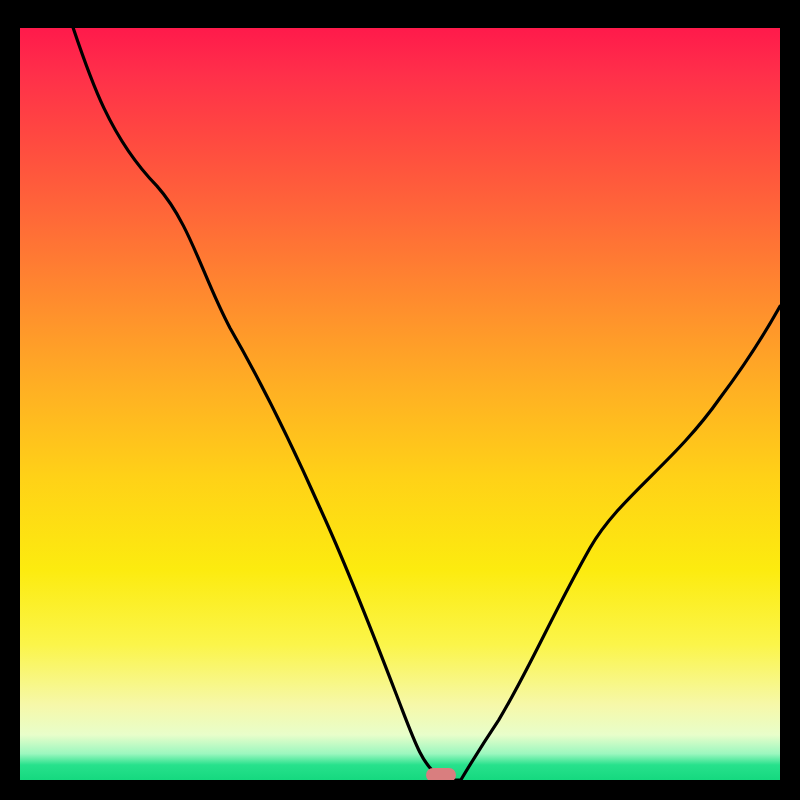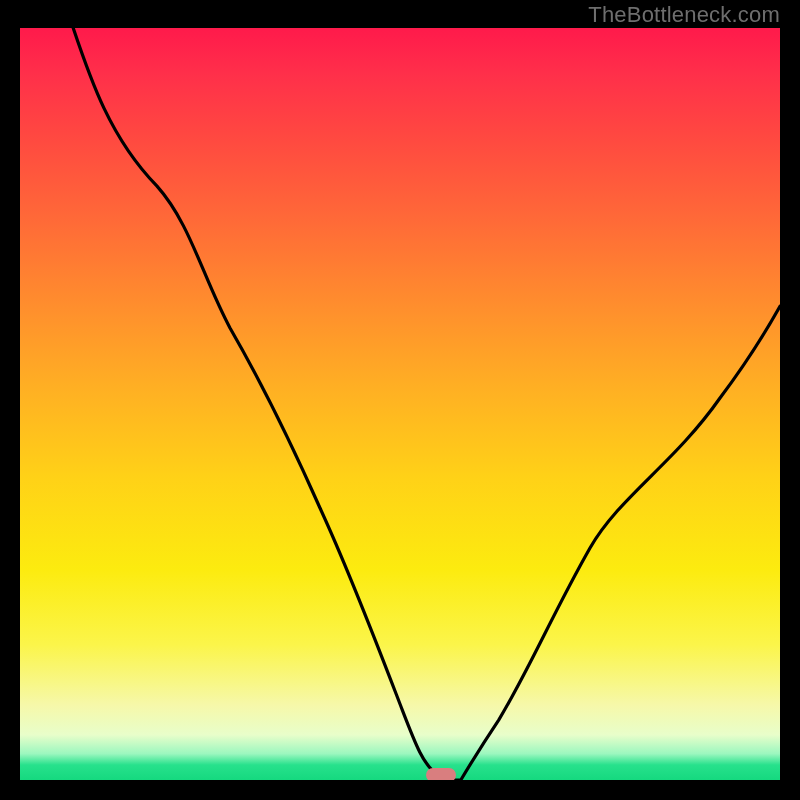--- a/index.html
+++ b/index.html
@@ -69,21 +69,20 @@
   .minimum-marker {
     fill: #d97e7f;
     stroke: none;
   }
 </style>
 </head>
 <body>
 
 <div class="frame">
 
-  <div class="watermark">TheBottleneck.com</div>
 
   <div class="plot-area">
 
     <svg class="curve" viewBox="0 0 760 752" preserveAspectRatio="none">
 
       <path d="M 53.2 0
                C 70 50, 90 110, 136.8 157.9
                C 170 195, 182.4 248.2, 210 300
                C 240 352, 273.6 420.5, 300 480
                C 330 545, 357.2 616.6, 380 676

